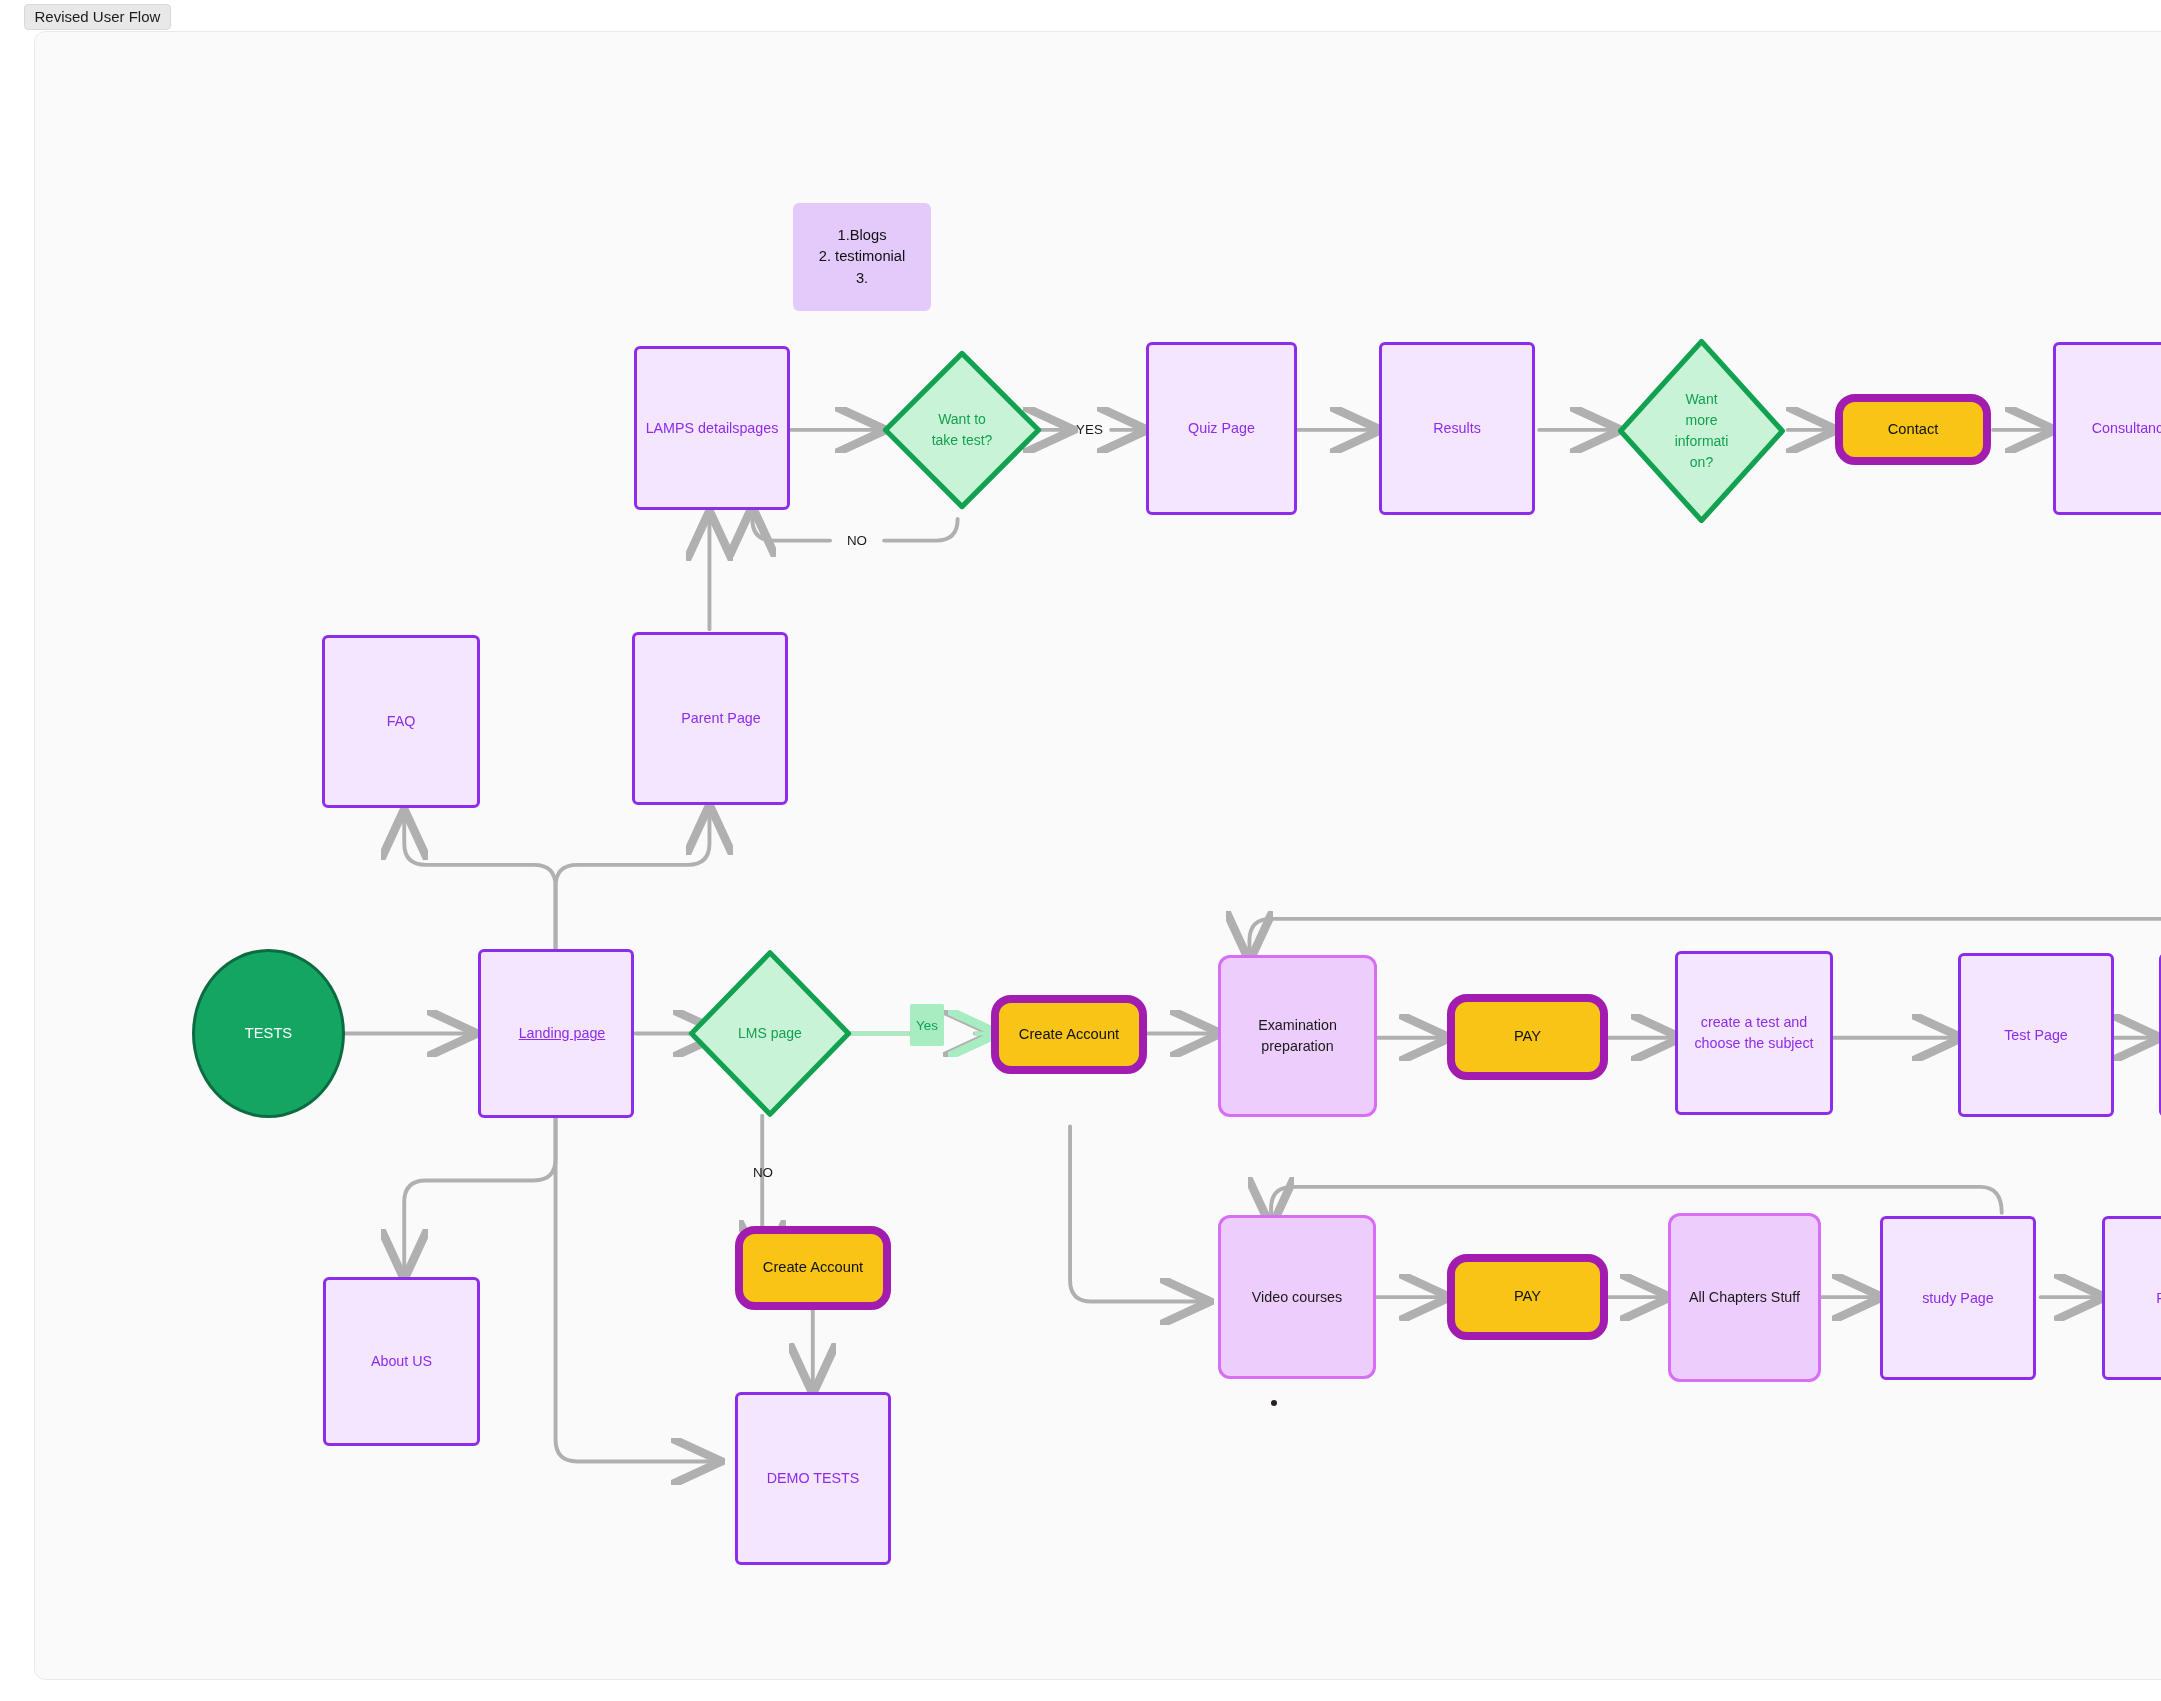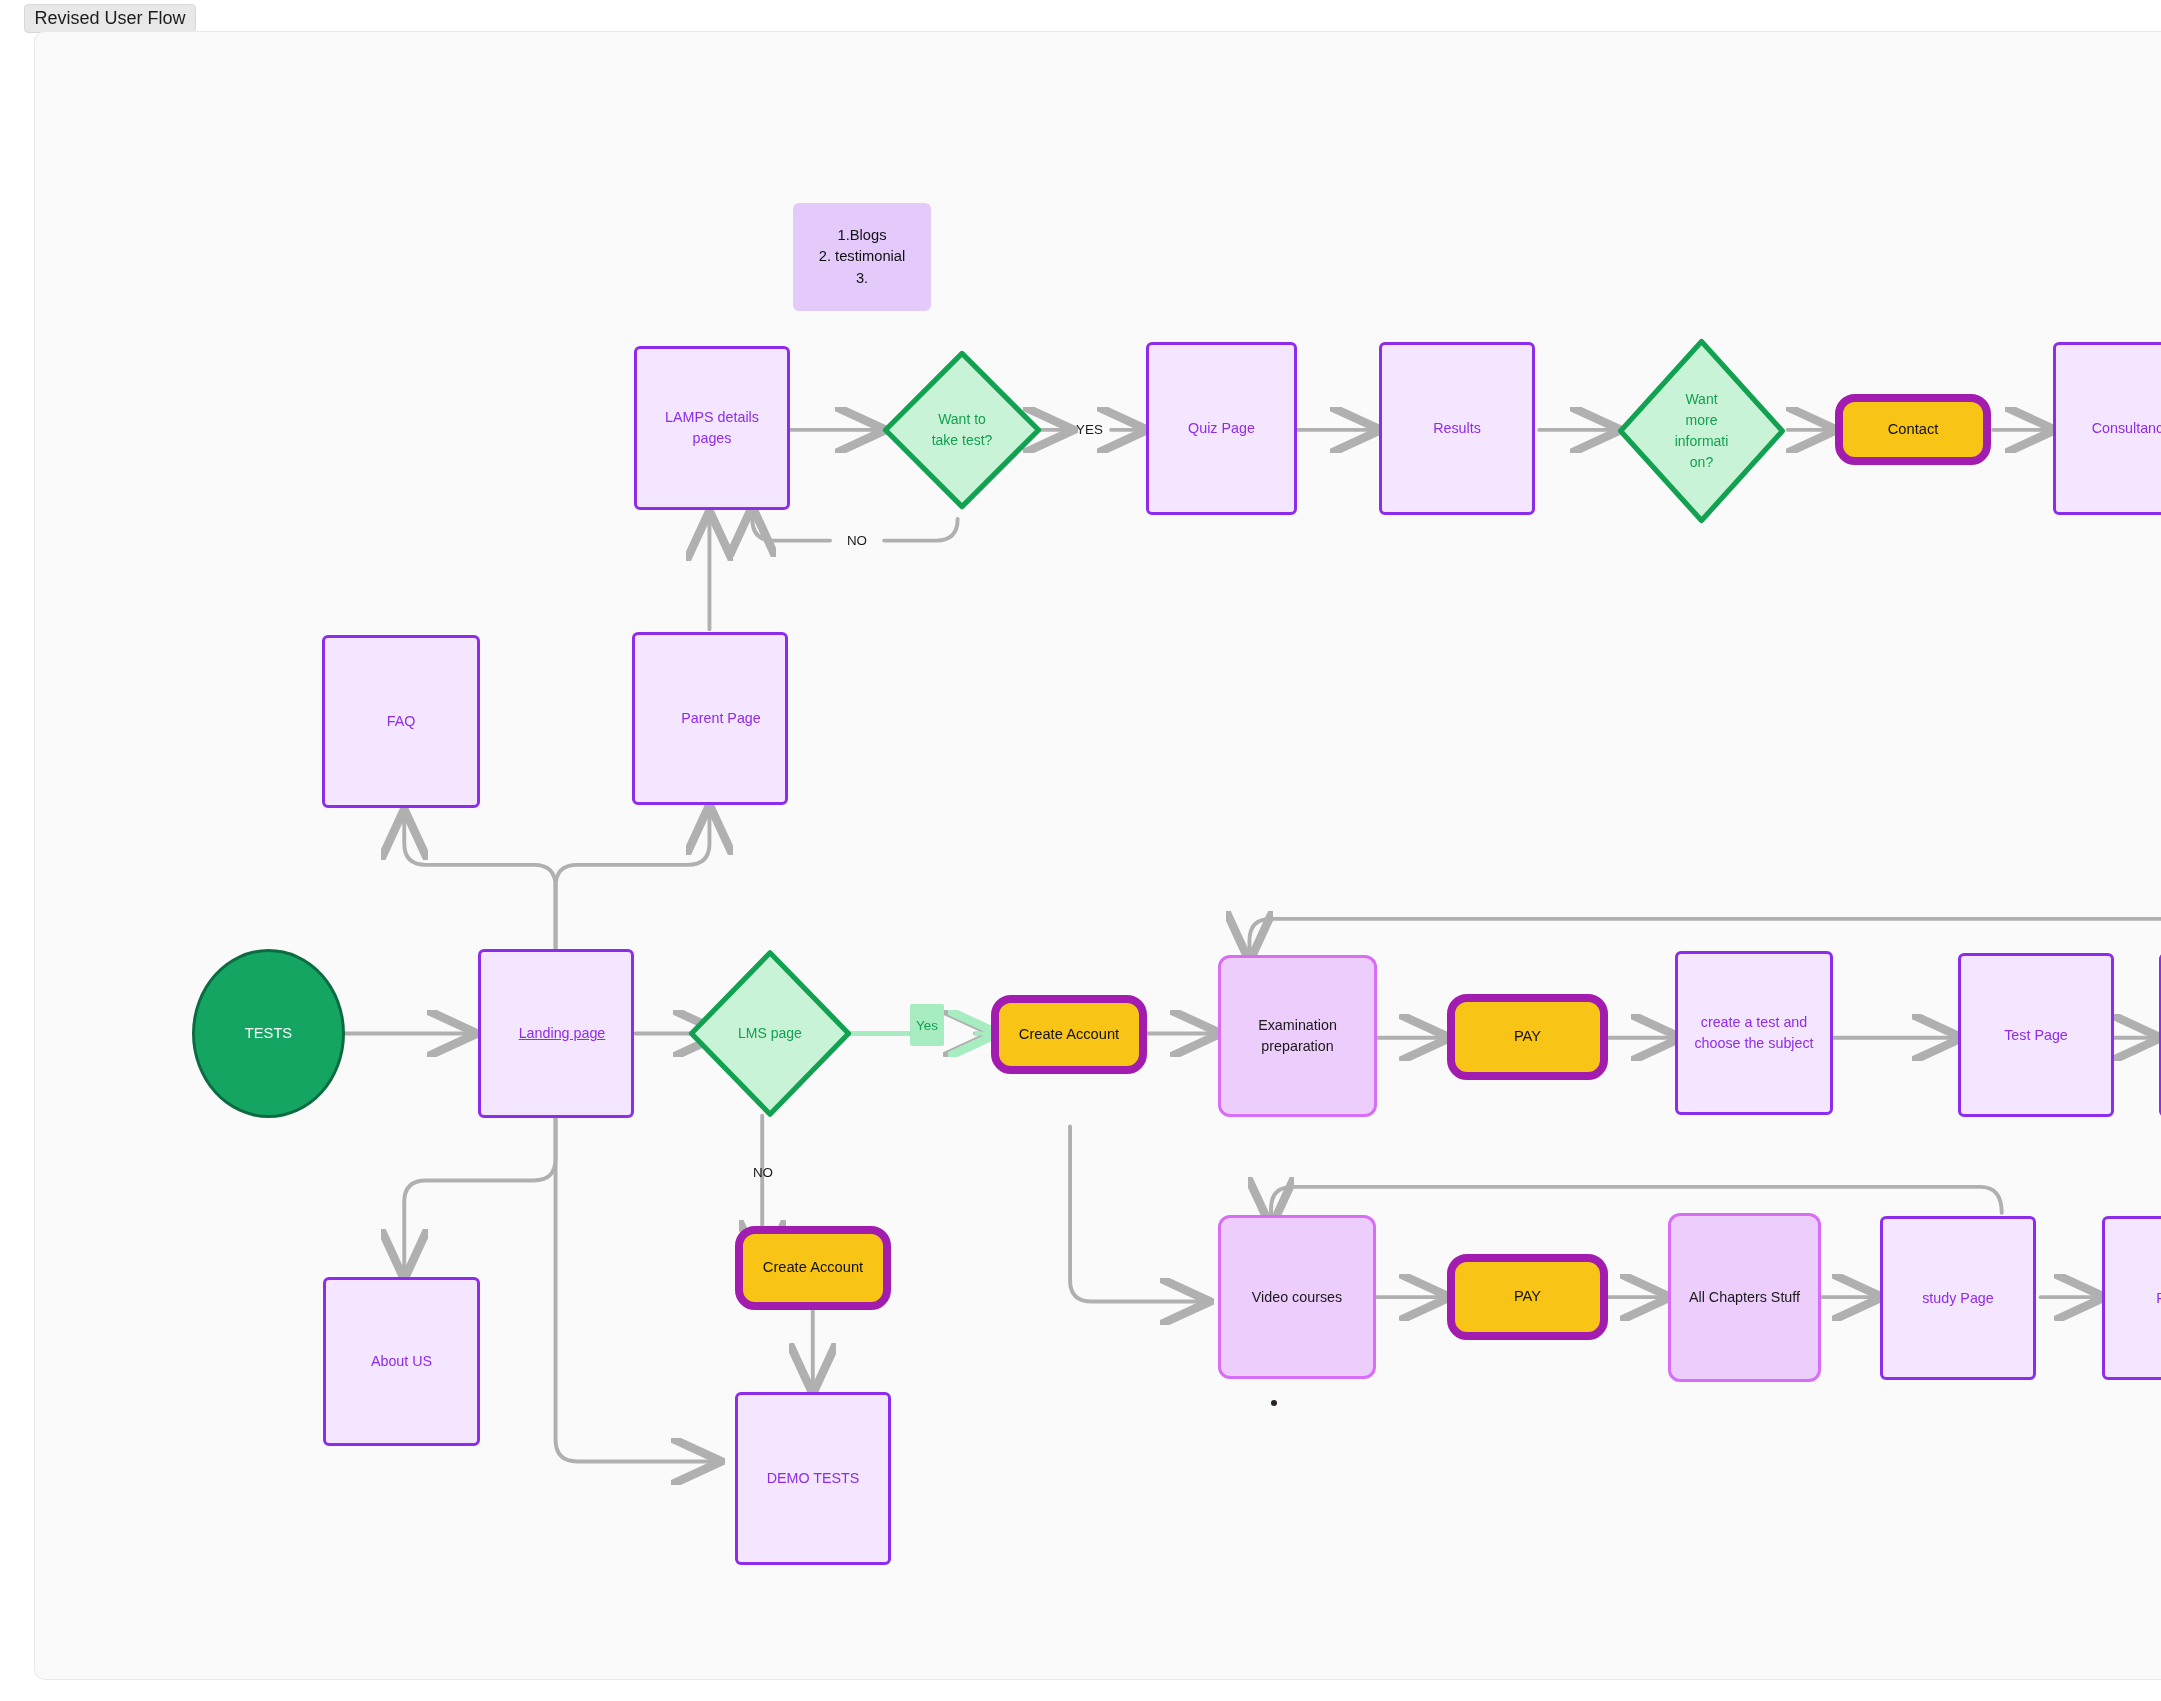--- a/index.html
+++ b/index.html
@@ -3,21 +3,21 @@
 <meta charset="utf-8">
 <style>
   html,body{margin:0;padding:0;background:#ffffff;}
   body{font-family:"Liberation Sans", sans-serif;}
   #root{position:relative;width:3016px;height:1702px;background:#ffffff;overflow:hidden;}
 
   
   #tab{
     position:absolute;left:24px;top:4.3px;
     background:#e8e8e8;border:0.4px solid #d8d8d8;border-radius:4.3px;
-    padding:3.9px 9.5px 4.8px 9.5px;font-size:18px;color:#1d1d1d;line-height:1;
+    padding:3.9px 9.5px 4.8px 9.5px;font-size:15px;color:#1d1d1d;line-height:1;
     white-space:nowrap;
   }
   
   #canvas{
     position:absolute;left:34px;top:31px;width:2957px;height:1647px;
     background:#fafafa;border:0.9px solid #e9e9e9;border-radius:11.2px;
   }
   
   #edges{position:absolute;left:0;top:0;width:3016px;height:1702px;}
 
@@ -144,21 +144,21 @@
       <path d="M2258,2390 L2300,2390"></path>
     </g>
   </svg>
 
   <div class="node note" style="left:793px;top:203px;width:138px;height:108px;flex-direction:column;">
     <span>1.Blogs</span>
     <span>2. testimonial</span>
     <span>3.</span>
   </div>
 
-  <div class="node rect" style="left:634px;top:346px;width:156px;height:164px;flex-direction:column;">
+  <div class="node rect" style="left:634px;top:346px;width:156px;height:164px;flex-direction:row;">
     <span>LAMPS details</span>
     <span>pages</span>
   </div>
 
   <div class="diamond-wrap" style="left:882px;top:350px;width:160px;height:160px;">
     <svg width="160" height="160" viewBox="0 0 370 370">
       <polygon points="185,8 362,185 185,362 8,185" fill="#c9f3d6" stroke="#12a150" stroke-width="12" stroke-linejoin="round"></polygon>
     </svg>
     <div class="diamond-label" style="flex-direction:column;">
       <span>Want to</span>

